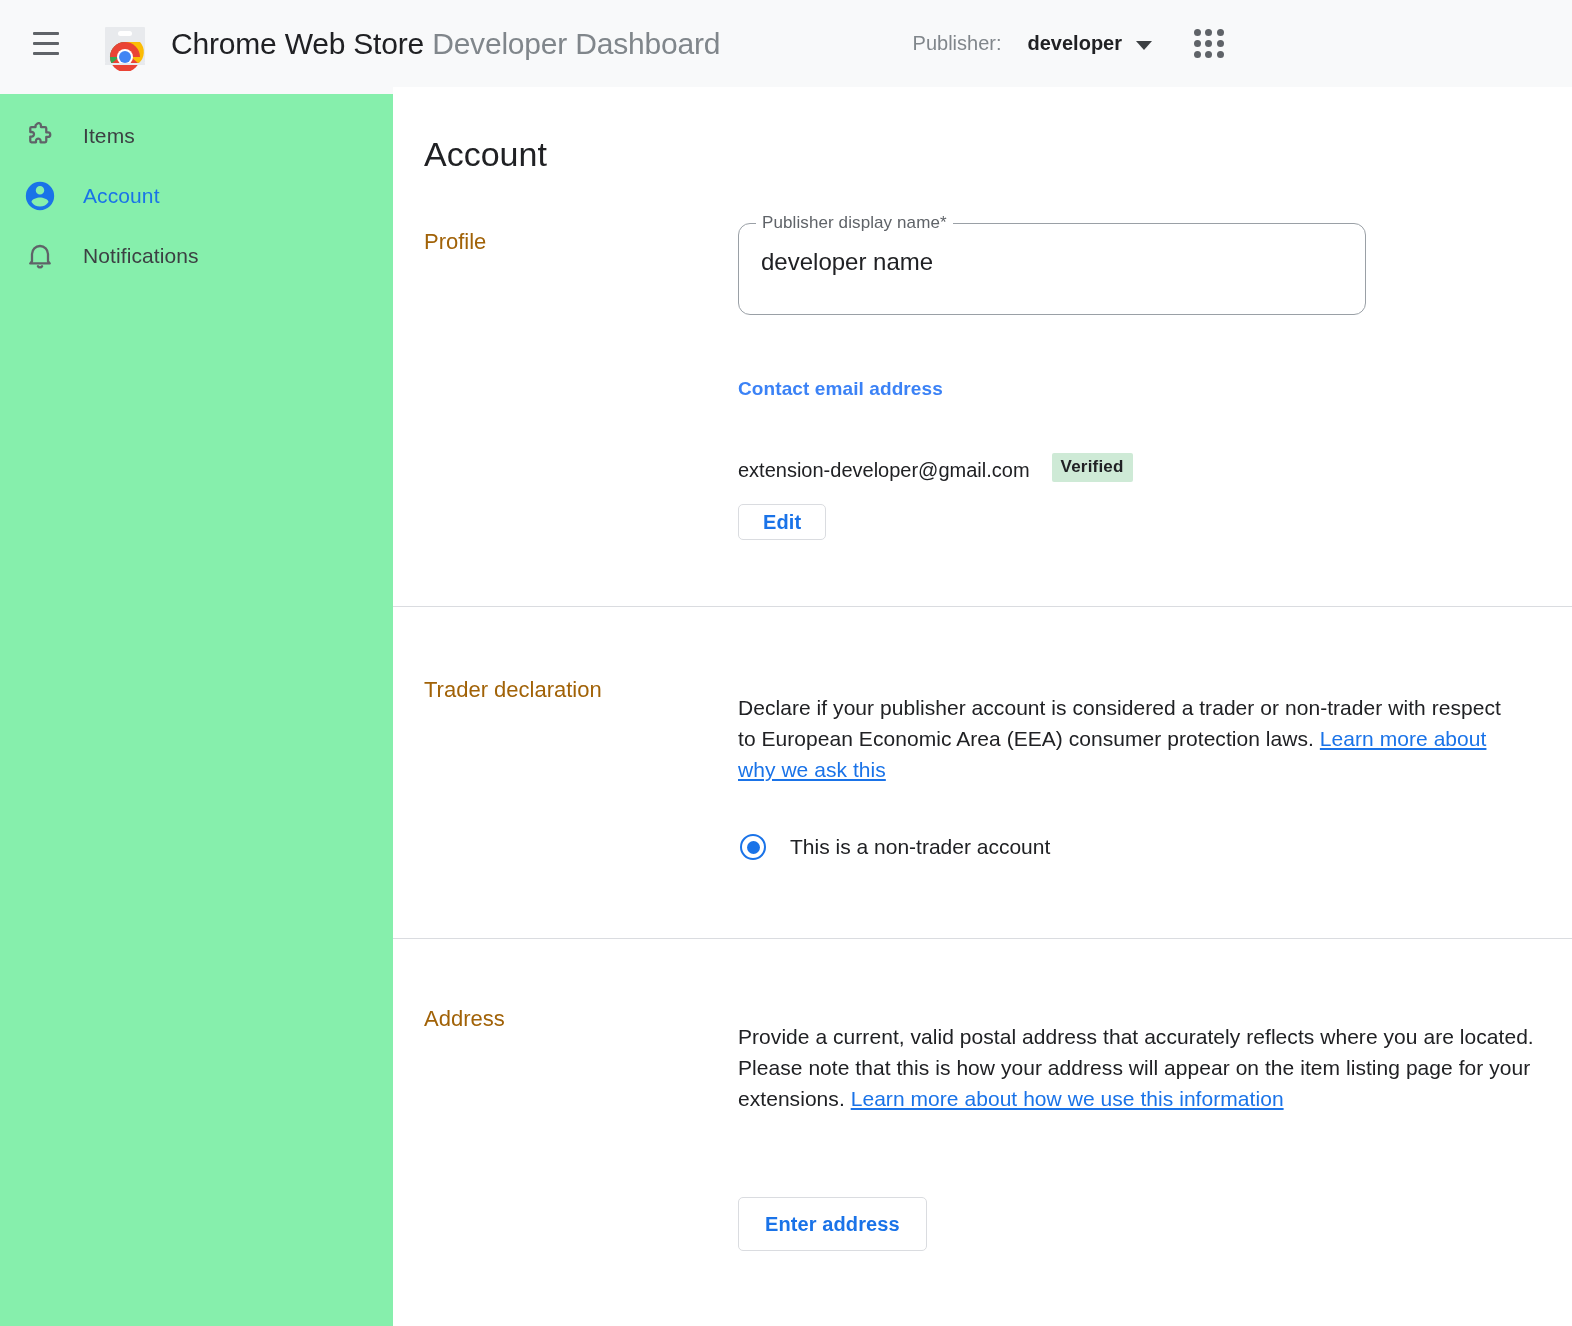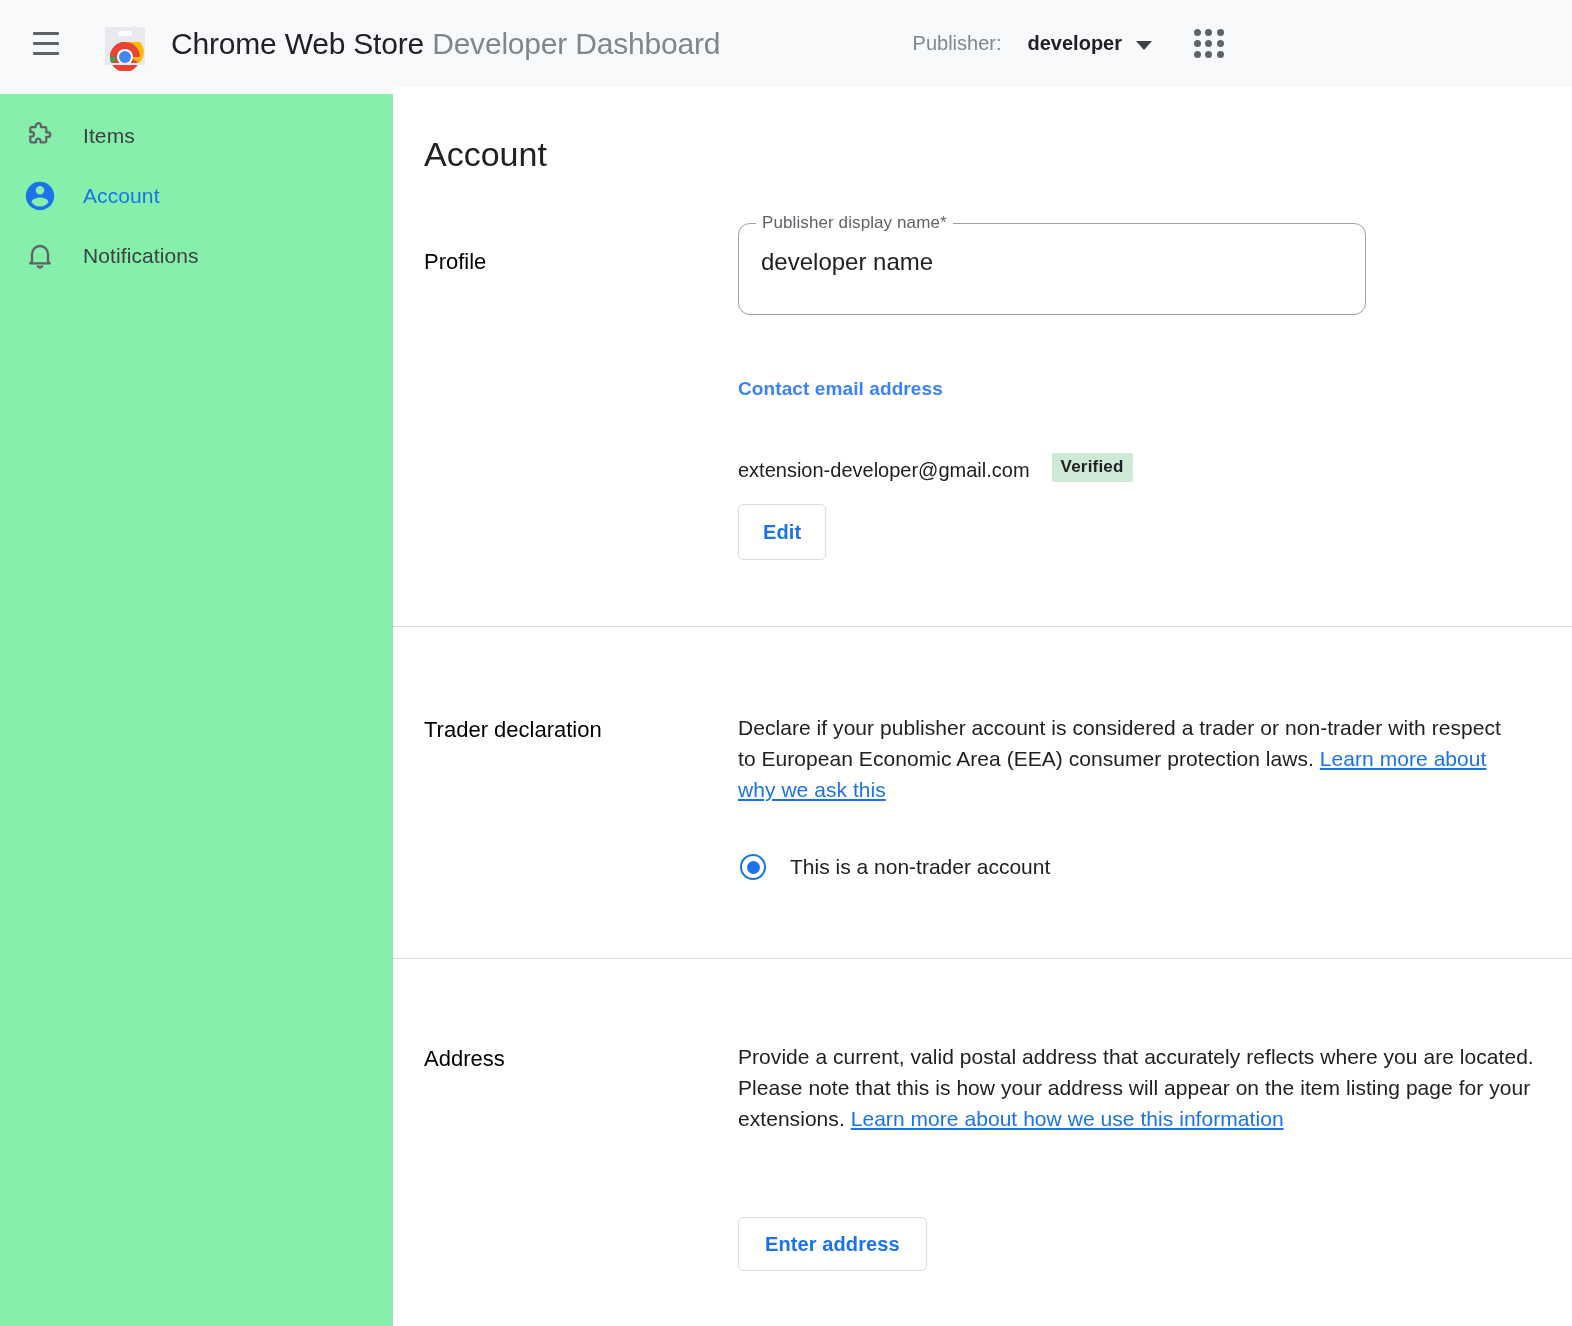--- a/index.html
+++ b/index.html
@@ -125,23 +125,22 @@
     margin: 48px 0 0 31px; letter-spacing: 0px;
   }
 
   .section {
     display: flex;
     padding: 0 0 0 31px;
     position: relative;
   }
   .section-label {
     width: 314px; flex: 0 0 314px;
-    font-size: 22px; color: #000000;
+    font-size: 22px; color: #a16207;
     padding-top: 6px;
-    margin-top: 20px;
   }
   .section-body { flex: 1; padding-right: 28px; }
 
   .divider {
     height: 1px; background: #dadce0; width: 100%;
   }
 
   
   #section-profile { margin-top: 49px; padding-bottom: 0; }
   #section-profile .section-body { padding-top: 0; }
@@ -189,21 +188,21 @@
     color: #202124;
     font-size: 17px; font-weight: 700;
     padding: 4px 9px 5px 9px;
     border-radius: 2px;
     letter-spacing: 0.2px;
     margin-top: 46px;
   }
   .btn-outline {
     margin-top: 22px;
     display: inline-flex; align-items: center; justify-content: center;
-    height: 56px; padding: 0 24px;
+    height: 36px; padding: 0 24px;
     border: 1px solid #dadce0; border-radius: 5px;
     background: #fff; color: #1a73e8;
     font-size: 20px; font-weight: 700;
     font-family: "Liberation Sans", sans-serif;
     cursor: pointer; letter-spacing: 0.1px;
   }
 
   .para {
     font-size: 21px; color: #202124;
     line-height: 31px; max-width: 786px;

